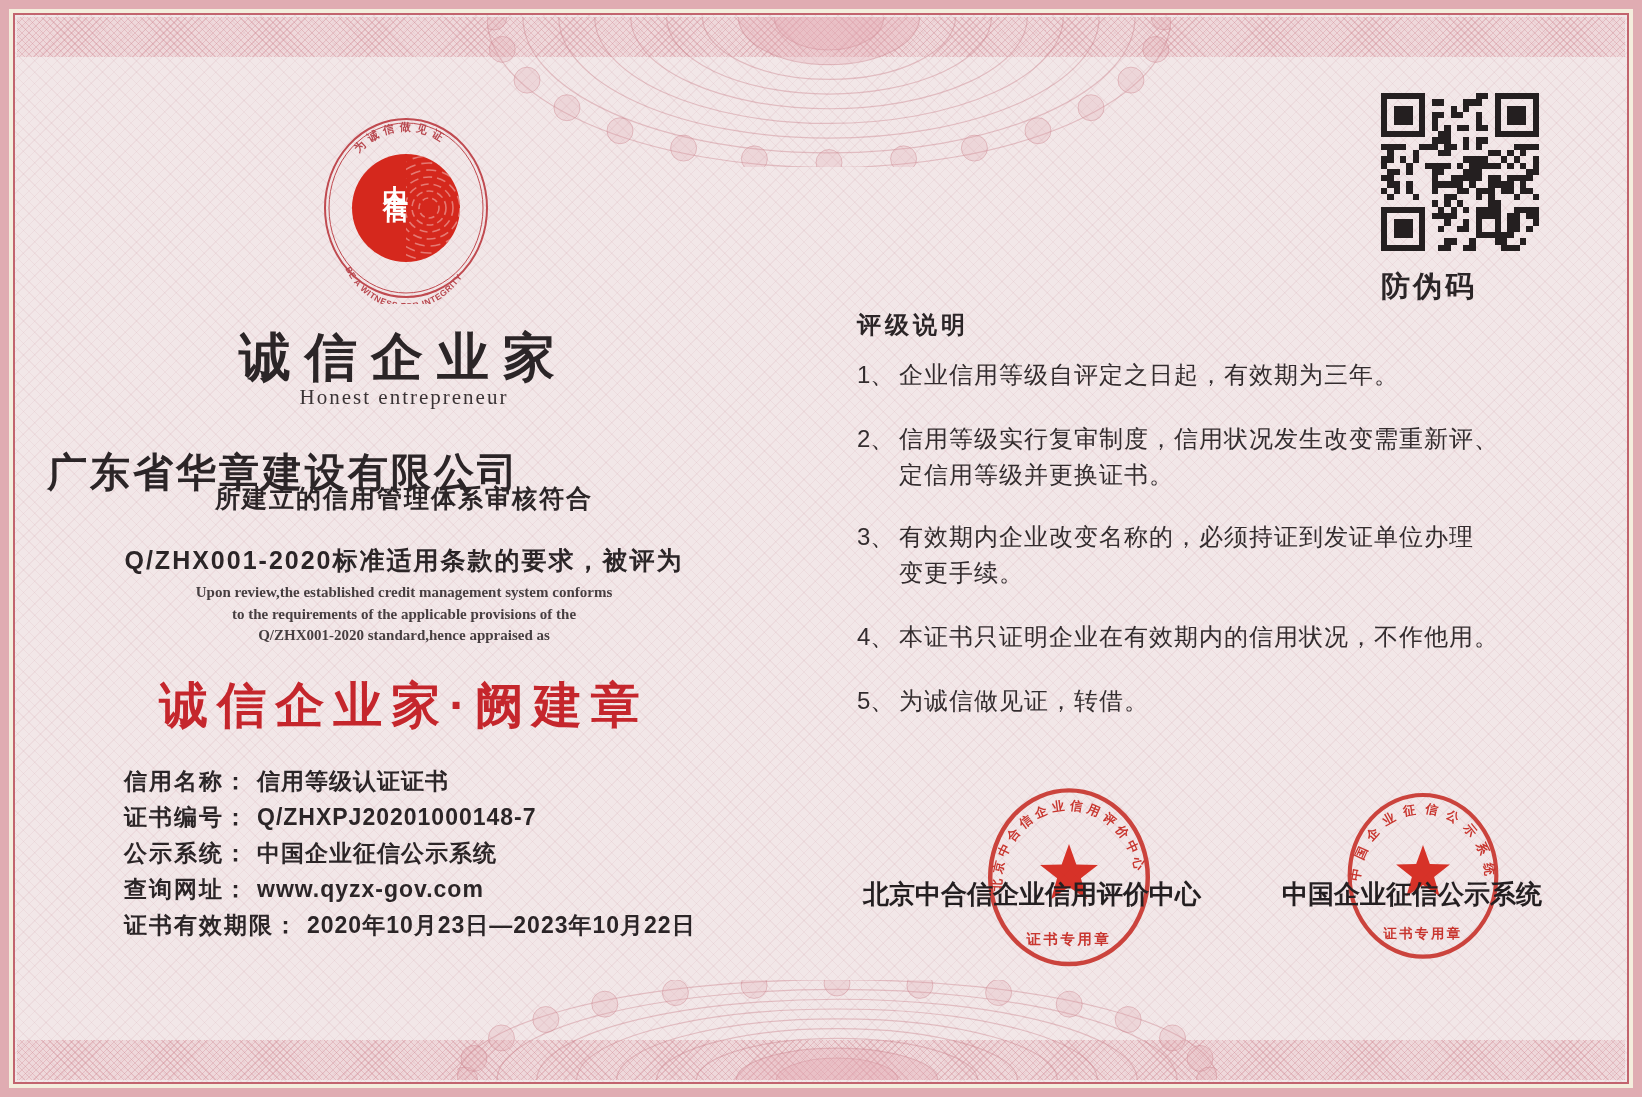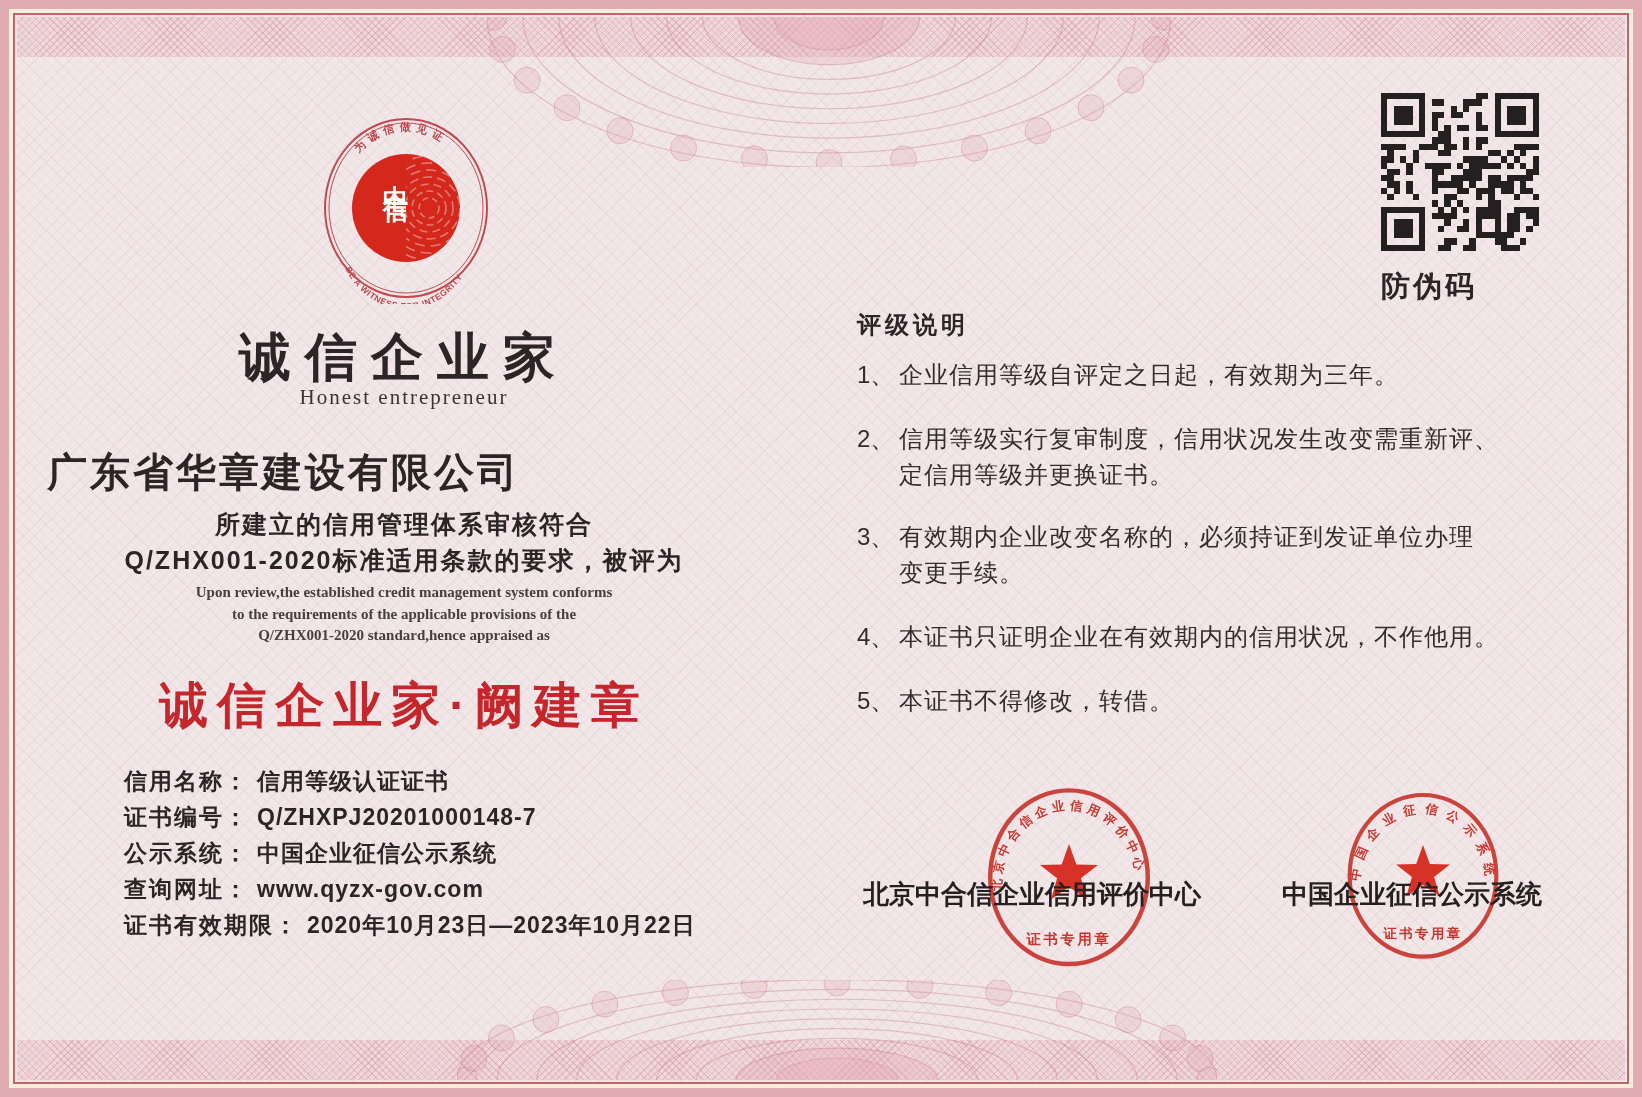--- a/index.html
+++ b/index.html
@@ -39,21 +39,21 @@
     writing-mode:vertical-rl;text-orientation:upright;
     color:#fff;font-size:25px;font-weight:700;letter-spacing:7px;
     font-family:"Liberation Sans", sans-serif;
   }
   .title{position:absolute;left:0;top:314px;width:790px;text-align:center;
     font-size:52px;font-weight:700;letter-spacing:14px;z-index:2;}
   .subtitle{position:absolute;left:0;top:376px;width:790px;text-align:center;
     font-family:"Liberation Serif", serif;font-size:21px;font-weight:400;letter-spacing:2px;color:#3a3335;}
   .company{position:absolute;left:38px;top:436px;font-size:40px;font-weight:700;letter-spacing:3px;}
   .st-cn{position:absolute;left:0;width:790px;text-align:center;font-size:25px;font-weight:700;letter-spacing:2px;}
-  .st1{top:499px;font-family:Liberation Mono, monospace;} .st2{top:535px;}
+  .st1{top:473px;font-family:Liberation Mono, monospace;} .st2{top:535px;}
   .st-en{position:absolute;left:0;width:790px;text-align:center;
     font-family:"Liberation Serif", serif;font-size:15px;color:#463e40;font-weight:700;}
   .en1{top:575px;} .en2{top:597px;} .en3{top:618px;}
   .award{position:absolute;left:0;top:664px;width:790px;text-align:center;
     font-size:49px;font-weight:700;letter-spacing:9px;color:#c5262c;}
   .details{position:absolute;left:115px;top:757px;z-index:2;}
   .detail-row{height:36px;font-size:23px;font-weight:700;letter-spacing:1px;white-space:nowrap;}
   .detail-label{letter-spacing:2px;text-align:center;}
   .detail-value{margin-left:8px;}
 
@@ -526,21 +526,21 @@
     <span class="num">3、</span>
     <span class="txt">有效期内企业改变名称的，必须持证到发证单位办理
 变更手续。</span>
   </div>
   <div class="note n4">
     <span class="num">4、</span>
     <span class="txt">本证书只证明企业在有效期内的信用状况，不作他用。</span>
   </div>
   <div class="note n5">
     <span class="num">5、</span>
-    <span class="txt">本证书不得修改，转借。</span>
+    <span class="txt">为诚信做见证，转借。</span>
   </div>
 
   <svg class="seal seal-left" viewBox="0 0 200 210">
     <defs>
         <path id="sealArcL" d="M 28,140 A 76,85 0 1 1 172,140"></path>
       </defs>
     <ellipse cx="100" cy="103" rx="88" ry="97" fill="none" stroke="#c8352e" stroke-width="5" opacity=".92"></ellipse>
     <text class="seal-arc">
       <textPath href="#sealArcL" startOffset="7%">北京中合信企业信用评价中心</textPath>
     </text>

